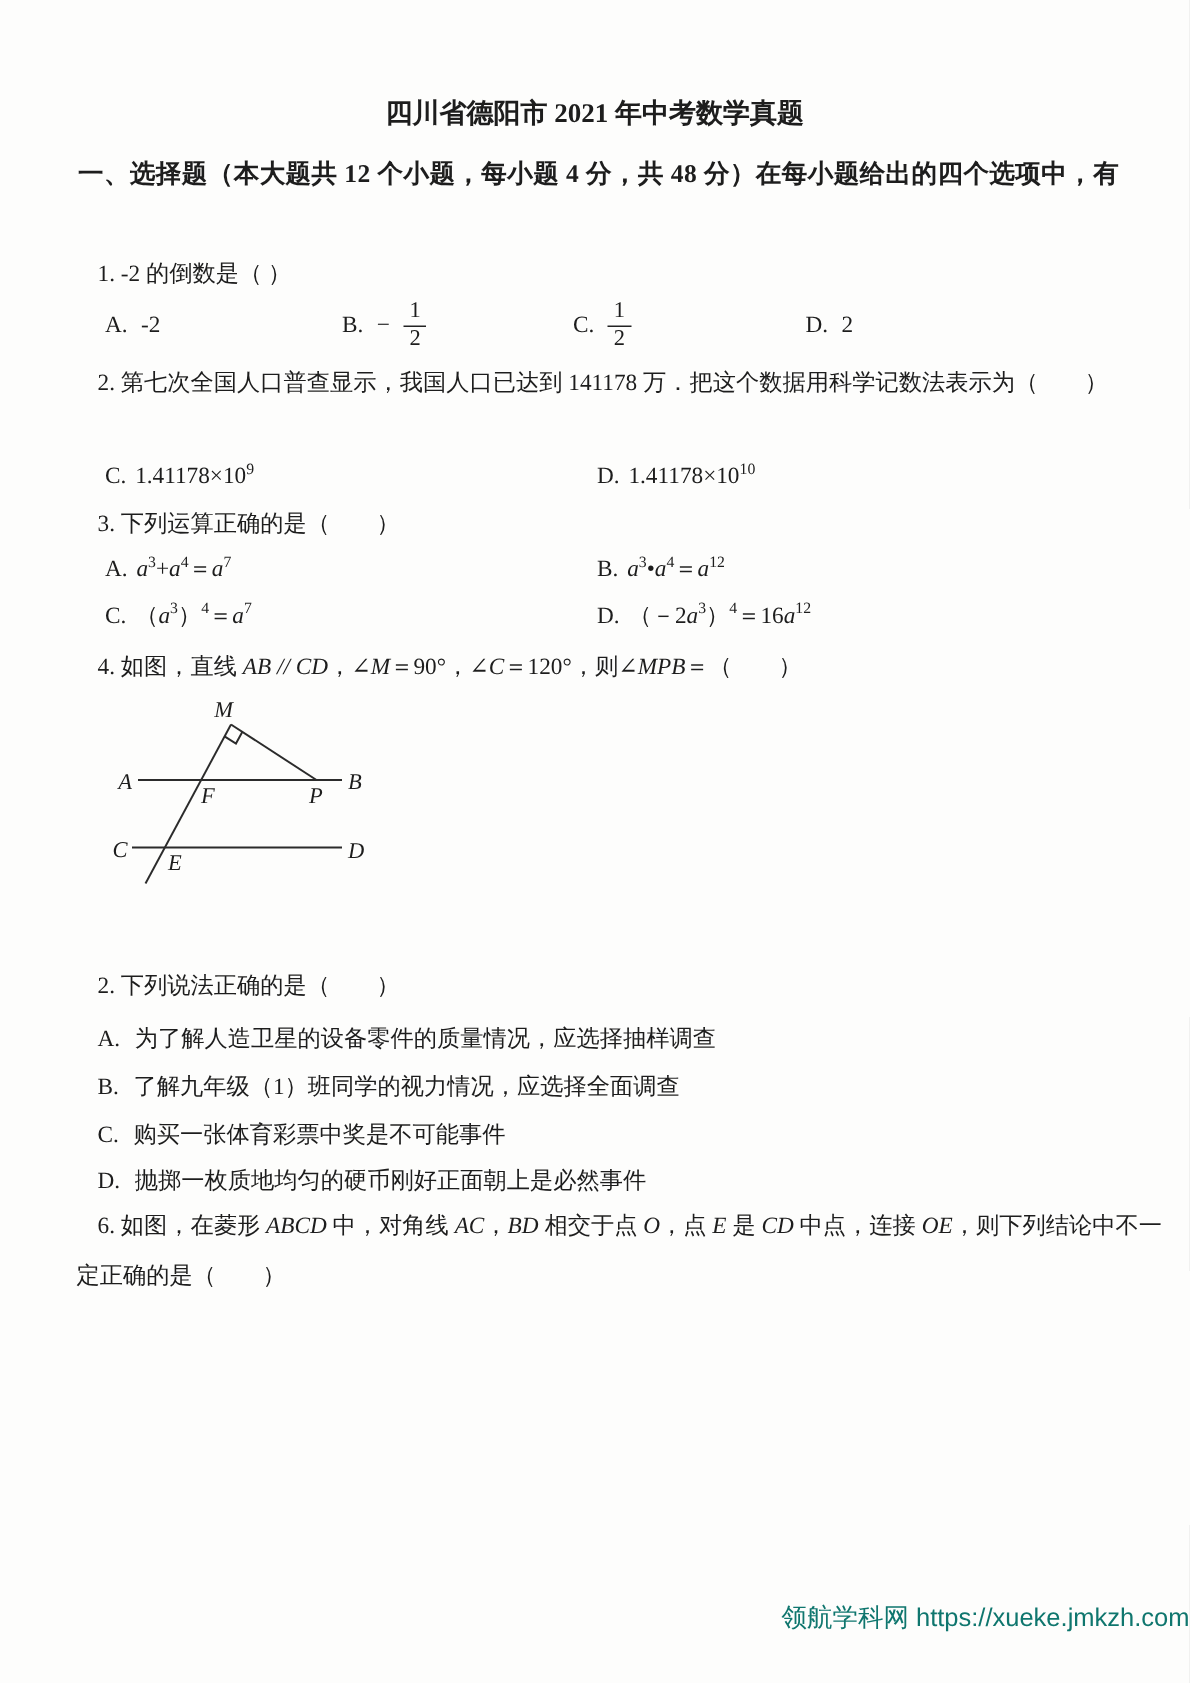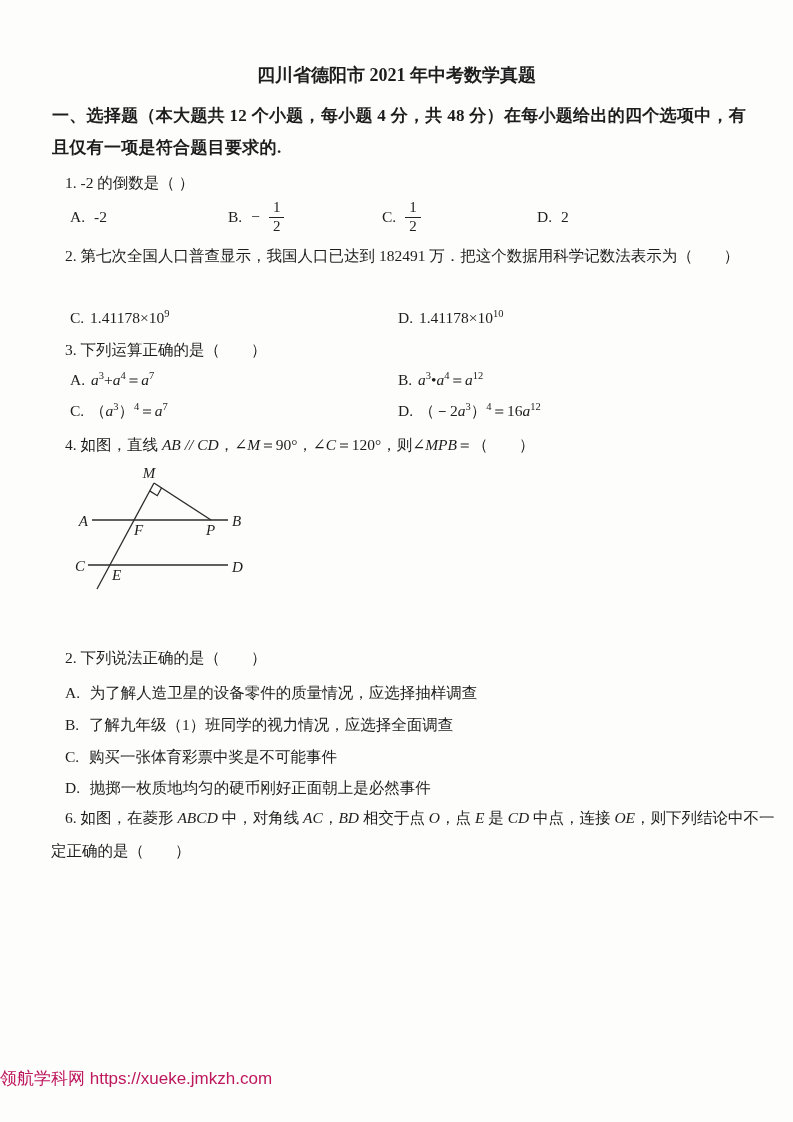--- a/index.html
+++ b/index.html
@@ -18,33 +18,32 @@
   .opt2 { position:absolute; top:0; }
   .lab { margin-right:2px; }
   sup { font-size:10.5px; line-height:0; }
   .it { font-style:italic; }
   .math { font-family:"Liberation Serif","DejaVu Serif",serif; }
   .frac { display:inline-block; text-align:center; vertical-align:middle; line-height:1.05; font-size:15px; }
   .frac .num { display:block; padding:0 4px 1px 4px; border-bottom:1.3px solid #222; }
   .frac .den { display:block; padding-top:1px; }
   .minus { margin-right:2px; }
   .figlabel { font-family:"Liberation Serif","DejaVu Serif",serif; font-style:italic; font-size:15px; fill:#1d1d1d; }
-  .watermark { left:0; width:100%; text-align:left; color:#be185d;
+  .watermark { left:0; width:100%; text-align:right; color:#0f766e;
     font-family:"Liberation Sans","DejaVu Sans",sans-serif; font-size:17px; }
   svg line, svg polyline { stroke:#2b2b2b; stroke-width:1.3; fill:none; }
 </style>
 </head>
 <body>
 
 <div class="page">
 
   <div class="abs title" style="top:64px">四川省德阳市 2021 年中考数学真题</div>
 
   <div class="abs sec" style="top:105px;left:52px">一、选择题（本大题共 12 个小题，每小题 4 分，共 48 分）在每小题给出的四个选项中，有</div>
-  <div class="abs sec" style="top:137px;left:52px">且仅有一项是符合题目要求的.</div>
 
   <div class="abs qtext" style="top:173px;left:65px">1. -2 的倒数是（ ）</div>
   <div class="abs optrow" style="top:194px;height:46px">
     <span class="opt" style="left:70px">
         <span class="lab">A.</span>
         <span>-2</span>
       </span>
     <span class="opt" style="left:228px">
         <span class="lab">B.</span>
         <span class="minus">−</span>
@@ -59,21 +58,21 @@
           <span class="num">1</span>
           <span class="den">2</span>
         </span>
       </span>
     <span class="opt" style="left:537px">
         <span class="lab">D.</span>
         <span>2</span>
       </span>
   </div>
 
-  <div class="abs qtext" style="top:246px;left:65px">2. 第七次全国人口普查显示，我国人口已达到 182491 万．把这个数据用科学记数法表示为（　　）</div>
+  <div class="abs qtext" style="top:246px;left:65px">2. 第七次全国人口普查显示，我国人口已达到 141178 万．把这个数据用科学记数法表示为（　　）</div>
   <div class="abs optrow" style="top:308px;height:22px">
     <span class="opt2 math" style="left:70px"><span class="lab">C.</span> <span>1.41178×10</span><sup>9</sup></span>
     <span class="opt2 math" style="left:398px"><span class="lab">D.</span> <span>1.41178×10</span><sup>10</sup></span>
   </div>
 
   <div class="abs qtext" style="top:340px;left:65px">3. 下列运算正确的是（　　）</div>
   <div class="abs optrow" style="top:370px;height:24px">
     <span class="opt2 math" style="left:70px"><span class="lab">A.</span> <span class="it">a</span><sup>3</sup><span>+</span><span class="it">a</span><sup>4</sup><span>＝</span><span class="it">a</span><sup>7</sup></span>
     <span class="opt2 math" style="left:398px"><span class="lab">B.</span> <span class="it">a</span><sup>3</sup><span>•</span><span class="it">a</span><sup>4</sup><span>＝</span><span class="it">a</span><sup>12</sup></span>
   </div>

